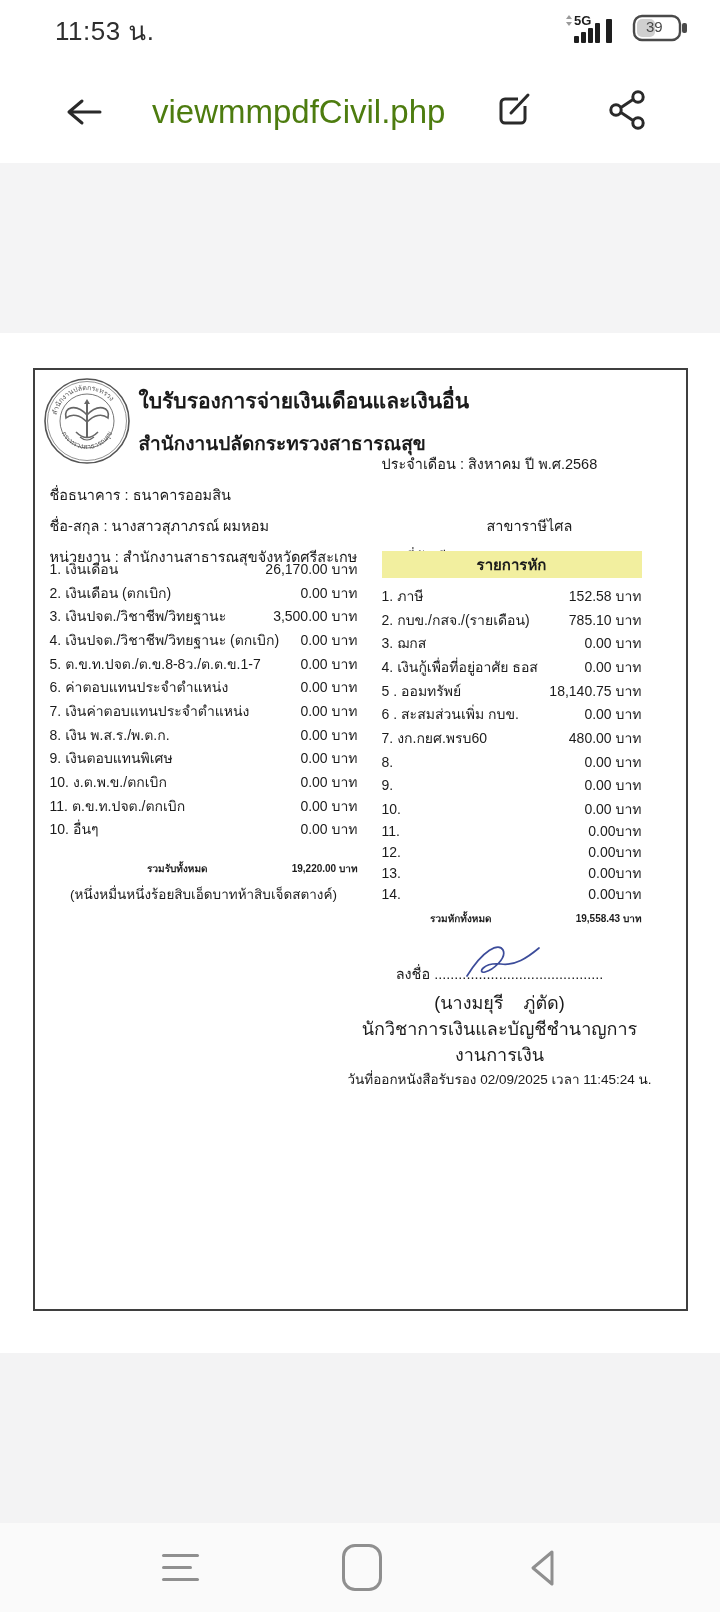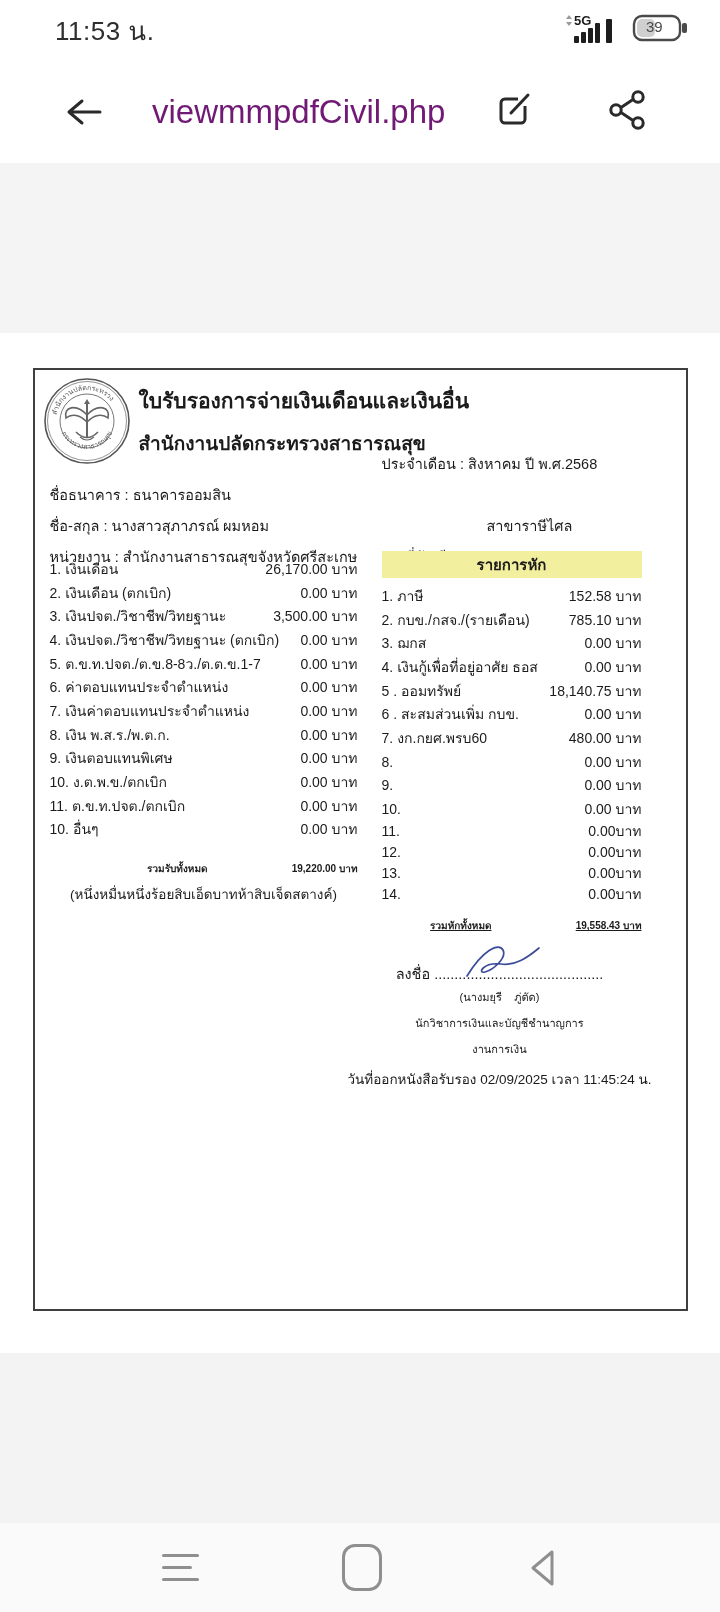--- a/index.html
+++ b/index.html
@@ -8,21 +8,21 @@
 
   
   .status-bar { height:60px; display:flex; align-items:center; padding:0 30px 0 55px; background:#fff; }
   .status-time { font-size:26px; color:#2e2e2e; letter-spacing:.5px; }
   .status-right { margin-left:auto; display:flex; align-items:center; gap:10px; }
   .batt-wrap { position:relative; }
 
   
   .app-header { height:103px; display:flex; align-items:center; padding:0 70px 0 62px; background:#fff; }
   .back-btn { width:44px; height:36px; cursor:pointer; }
-  .app-title { font-size:33px; color:#701a75; margin-left:46px; }
+  .app-title { font-size:33px; color:#4d7c0f; margin-left:46px; }
   .hdr-icons { margin-left:auto; display:flex; align-items:center; gap:72px; }
   .hdr-icon { cursor:pointer; }
 
   
   .gray-band { height:170px; background:#f4f4f5; }
   .doc-wrap { background:#fff; padding:35px 0 42px 0; }
   .lower-band { height:170px; background:#f3f3f4; }
 
   
   .page { width:655px; height:943px; margin:0 auto; background:#fff; border:2px solid #3f3f3f; position:relative; font-size:14.5px; }
@@ -39,27 +39,27 @@
   .item-row { display:flex; align-items:center; height:23.7px; font-size:14px; }
   .item-row.tight { height:21px; }
   .no { white-space:pre; }
   .lbl { flex:1; padding-left:4px; }
   .amt { text-align:right; white-space:nowrap; }
   .totals { margin-top:16px; }
   .total-row { display:flex; align-items:center; height:22px; font-weight:bold; font-size:10px; }
   .total-row .tlbl { flex:1; text-align:right; padding-right:26px; }
   .total-row .tamt { width:124px; text-align:right; }
   .words { margin-top:4px; text-align:center; font-size:13.5px; }
-  .ded-total { margin-top:10px;text-decoration:underline; }
+  .ded-total { margin-top:3px; }
 
   
   .sign-block { position:absolute; top:592px; left:300px; width:330px; text-align:center; }
   .sign-line { position:relative; height:26px; font-size:14.5px; }
   .sig-svg { position:absolute; left:128px; top:-22px; }
-  .sign-block .line { height:26px; font-size:11px; }
+  .sign-block .line { height:26px; font-size:18px; }
   .issued { font-size:13.5px; margin-top:2px; }
 
   
   .nav-bar { height:89px; background:#fafafa; display:flex; align-items:center; justify-content:space-between; padding:0 162px; }
   .nav-btn { cursor:pointer; display:flex; flex-direction:column; justify-content:center; gap:9px; }
   .h-line { width:37px; height:3px; background:#8f8f8f; border-radius:2px; }
   .h-line.mid { width:30px; }
   .nav-square { width:40px; height:47px; border:3px solid #8f8f8f; border-radius:13px; }
 </style>
 </head>

